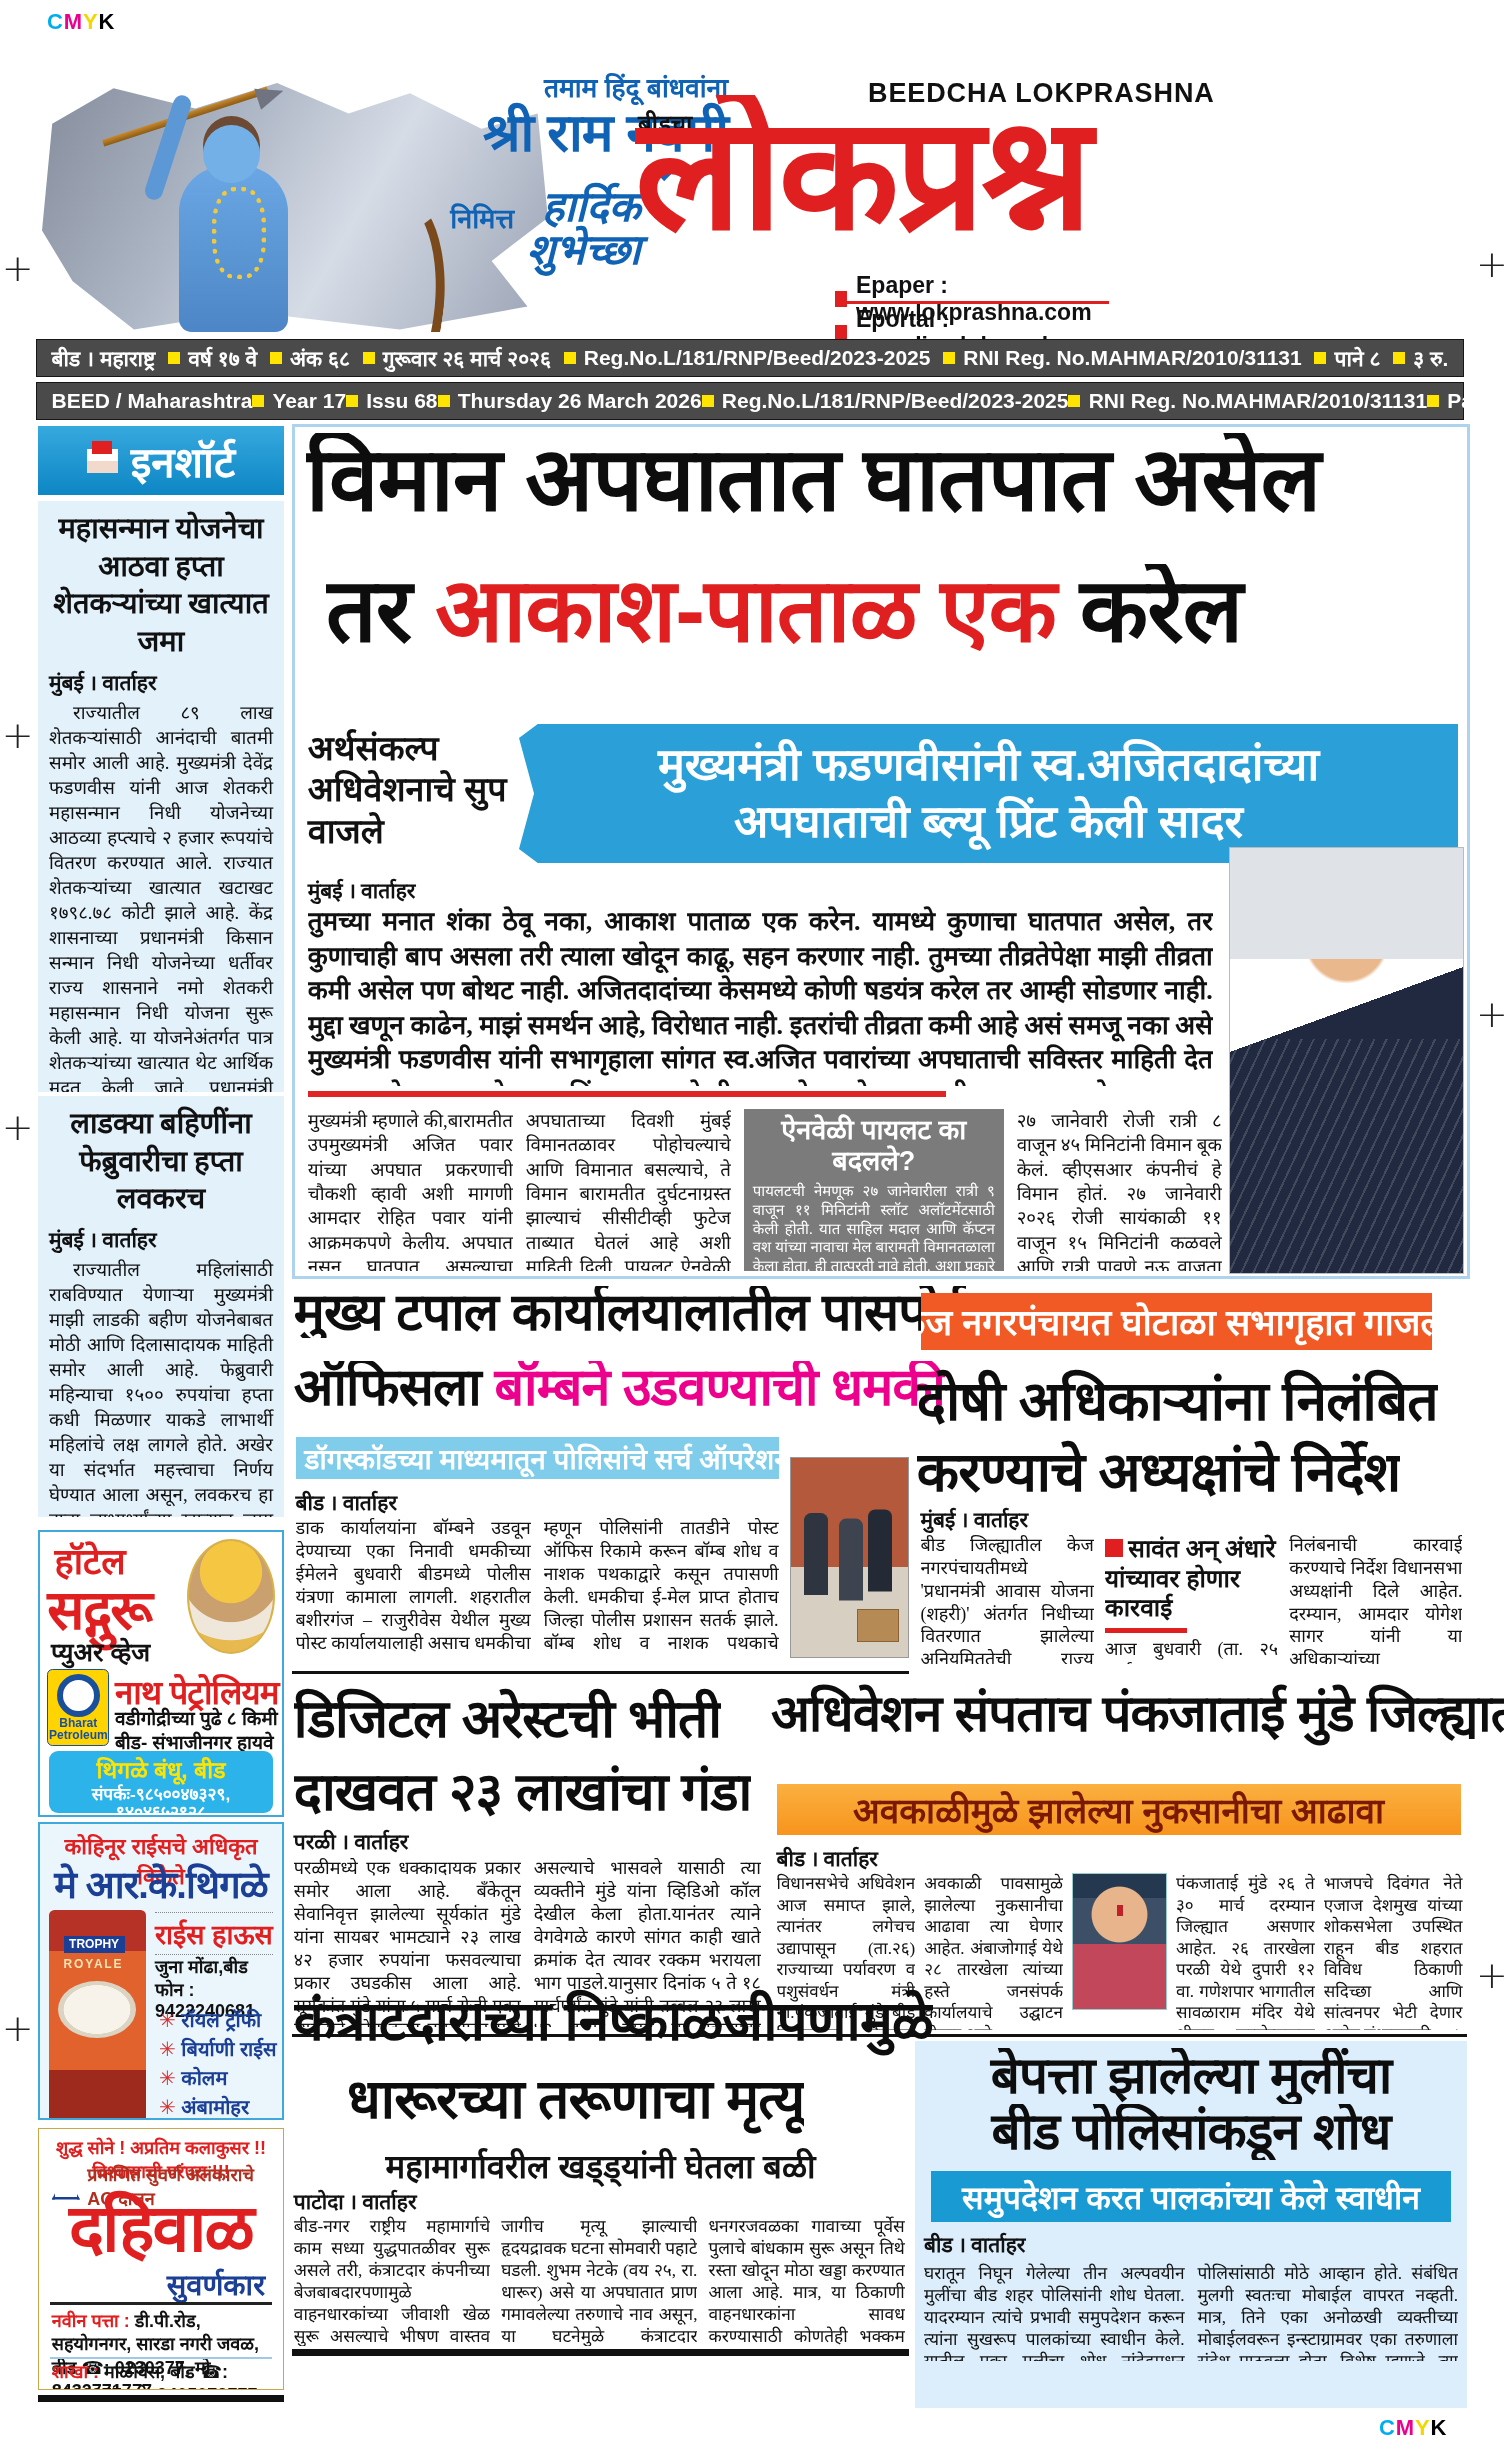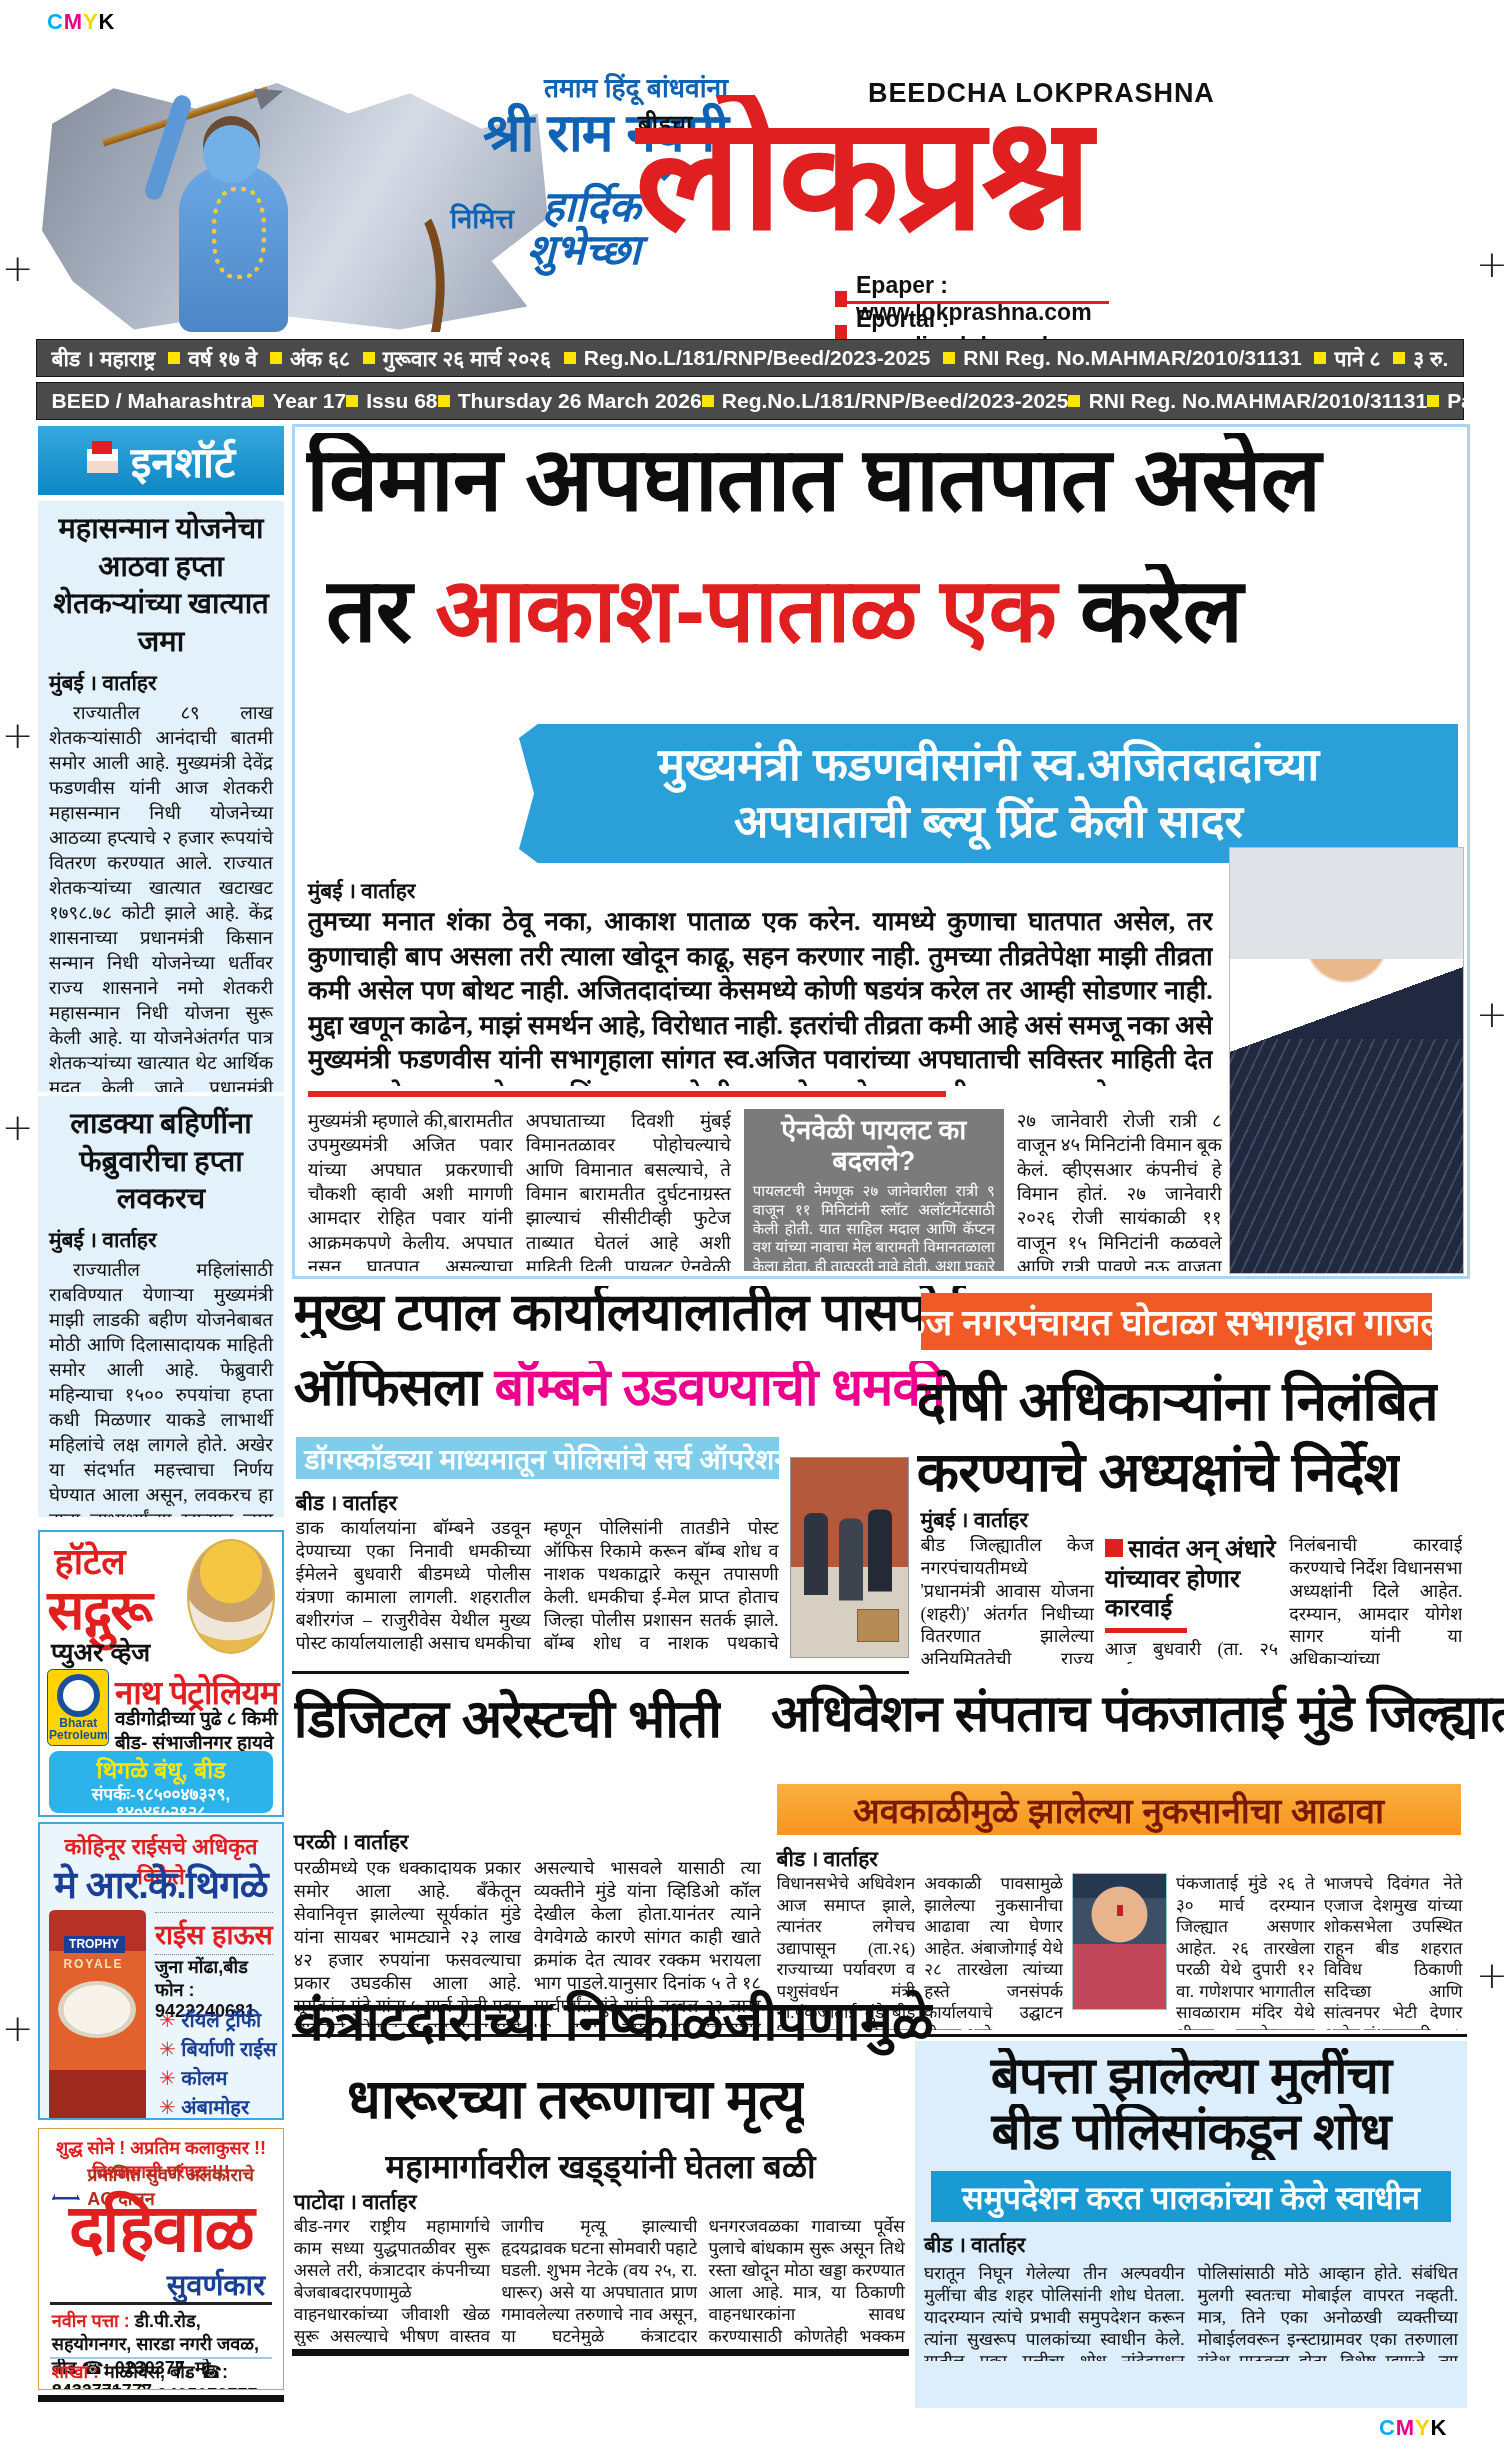--- a/index.html
+++ b/index.html
@@ -358,20 +358,21 @@
     <span>☎: 0220377, मो. 9405072777</span>
   </div>
 </div>
 <div class="abs lc-rule"></div>
 
 <div class="abs lead-panel">
   <div class="abs ls-h1 hd clip">विमान अपघातात घातपात असेल</div>
   <div class="abs ls-h2 hd clip">
     <span>तर </span><span class="redpart">आकाश-पाताळ एक </span><span>करेल</span>
   </div>
+  <div class="abs ls-kicker">अर्थसंकल्प अधिवेशनाचे सुप वाजले</div>
   <div class="abs ls-banner">
     <div>मुख्यमंत्री फडणवीसांनी स्व.अजितदादांच्या</div>
     <div>अपघाताची ब्ल्यू प्रिंट केली सादर</div>
   </div>
   <div class="abs ls-byline byline">मुंबई । वार्ताहर</div>
   <div class="abs ls-lead serif just clip">तुमच्या मनात शंका ठेवू नका, आकाश पाताळ एक करेन. यामध्ये कुणाचा घातपात असेल, तर कुणाचाही बाप असला तरी त्याला खोदून काढू, सहन करणार नाही. तुमच्या तीव्रतेपेक्षा माझी तीव्रता कमी असेल पण बोथट नाही. अजितदादांच्या केसमध्ये कोणी षडयंत्र करेल तर आम्ही सोडणार नाही. मुद्दा खणून काढेन, माझं समर्थन आहे, विरोधात नाही. इतरांची तीव्रता कमी आहे असं समजू नका असे मुख्यमंत्री फडणवीस यांनी सभागृहाला सांगत स्व.अजित पवारांच्या अपघाताची सविस्तर माहिती देत एक प्रकारे राज्यासमोर ब्ल्यू प्रिंटच सादर केली. त्यामुळे जनतेच्या मनातील सभ्रम दूर होण्यास मदत होणार आहे.</div>
   <div class="abs ls-redline"></div>
   <div class="abs ls-cols clip">
     <div class="ls-col serif just clip">मुख्यमंत्री म्हणाले की,बारामतीत उपमुख्यमंत्री अजित पवार यांच्या अपघात प्रकरणाची चौकशी व्हावी अशी मागणी आमदार रोहित पवार यांनी आक्रमकपणे केलीय. अपघात नसून घातपात असल्याचा आरोप रोहित पवार यांनी केलाय. तसंच या प्रकरणी कर्नाटकात झिरो एफआयआर दाखल केलीय. यावरून सभागृहात अंतिम आठवडा प्रस्तावावर उत्तर देताना मुख्यमंत्री फडणवीस यांनी निवेदन सादर केलं. यात मुख्यमंत्री फडणवीस यांनी अजित पवार</div>
     <div class="ls-col serif just clip">अपघाताच्या दिवशी मुंबई विमानतळावर पोहोचल्याचे आणि विमानात बसल्याचे, ते विमान बारामतीत दुर्घटनाग्रस्त झाल्याचं सीसीटीव्ही फुटेज ताब्यात घेतलं आहे अशी माहिती दिली. पायलट ऐनवेळी बदलले नव्हते, त्यांच्याकडे योग्य तो परवाना होता आणि विमान उड्डाणाआधी त्यांची ब्रेथ ॲनालायजर चाचणीही झाली होती असं स्पष्ट केलं. मुख्यमंत्री फडणवीस म्हणाले की, मुंबई ते बारामती या अजित पवारांच्या दौऱ्यासाठी</div>
@@ -421,20 +422,21 @@
     </div>
     <div class="kj-col serif just clip">
       <span>निलंबनाची कारवाई करण्याचे निर्देश विधानसभा अध्यक्षांनी दिले आहेत. दरम्यान, आमदार योगेश सागर यांनी या अधिकाऱ्यांच्या कारभाराबद्दल आक्षेप घेतला. यावेळी त्यांनी या प्रकरणी आक्रमक भूमिका घेत मंत्र्यांनाच धारेवर धरल्याचे पाहायला मिळाले.</span>
       
     </div>
   </div>
 </div>
 
 <div class="abs st-dig">
   <div class="abs dg-h1 hd clip">डिजिटल अरेस्टची भीती</div>
+  <div class="abs dg-h2 hd clip">दाखवत २३ लाखांचा गंडा</div>
   <div class="abs dg-by byline">परळी । वार्ताहर</div>
   <div class="abs dg-cols">
     <div class="dg-col serif just clip">परळीमध्ये एक धक्कादायक प्रकार समोर आला आहे. बँकेतून सेवानिवृत्त झालेल्या सूर्यकांत मुंडे यांना सायबर भामट्याने २३ लाख ४२ हजार रुपयांना फसवल्याचा प्रकार उघडकीस आला आहे. सूर्यकांत मुंडे यांना ५ मार्च रोजी एका व्यक्तीने फोन करत तुमच्यावर मनी लॉन्ड्रिंगचा आरोप आहे असे सांगत एसबीआयच्या नावाने नोटीस पाठवली तसेच स्वतः सीबीआय पोलीस</div>
     <div class="dg-col serif just clip">असल्याचे भासवले यासाठी त्या व्यक्तीने मुंडे यांना व्हिडिओ कॉल देखील केला होता.यानंतर त्याने वेगवेगळे कारणे सांगत काही खाते क्रमांक देत त्यावर रक्कम भरायला भाग पाडले.यानुसार दिनांक ५ ते १८ मार्चपर्यंत मुंडे यांनी तब्बल २३ लाख ४२ हजार रुपये या खात्यावर भरले.यानंतर देखील त्यांना पैशाची मागणी होत असल्याने मुंडे यांनी ही बाब कुटुंबीयांना सांगितल्यानंतर हा सर्व प्रकार समोर आला.</div>
   </div>
 </div>
 
 <div class="abs st-pk">
   <div class="abs pk-h hd clip">अधिवेशन संपताच पंकजाताई मुंडे जिल्ह्यात</div>
   <div class="abs pk-banner clip">अवकाळीमुळे झालेल्या नुकसानीचा आढावा</div>

